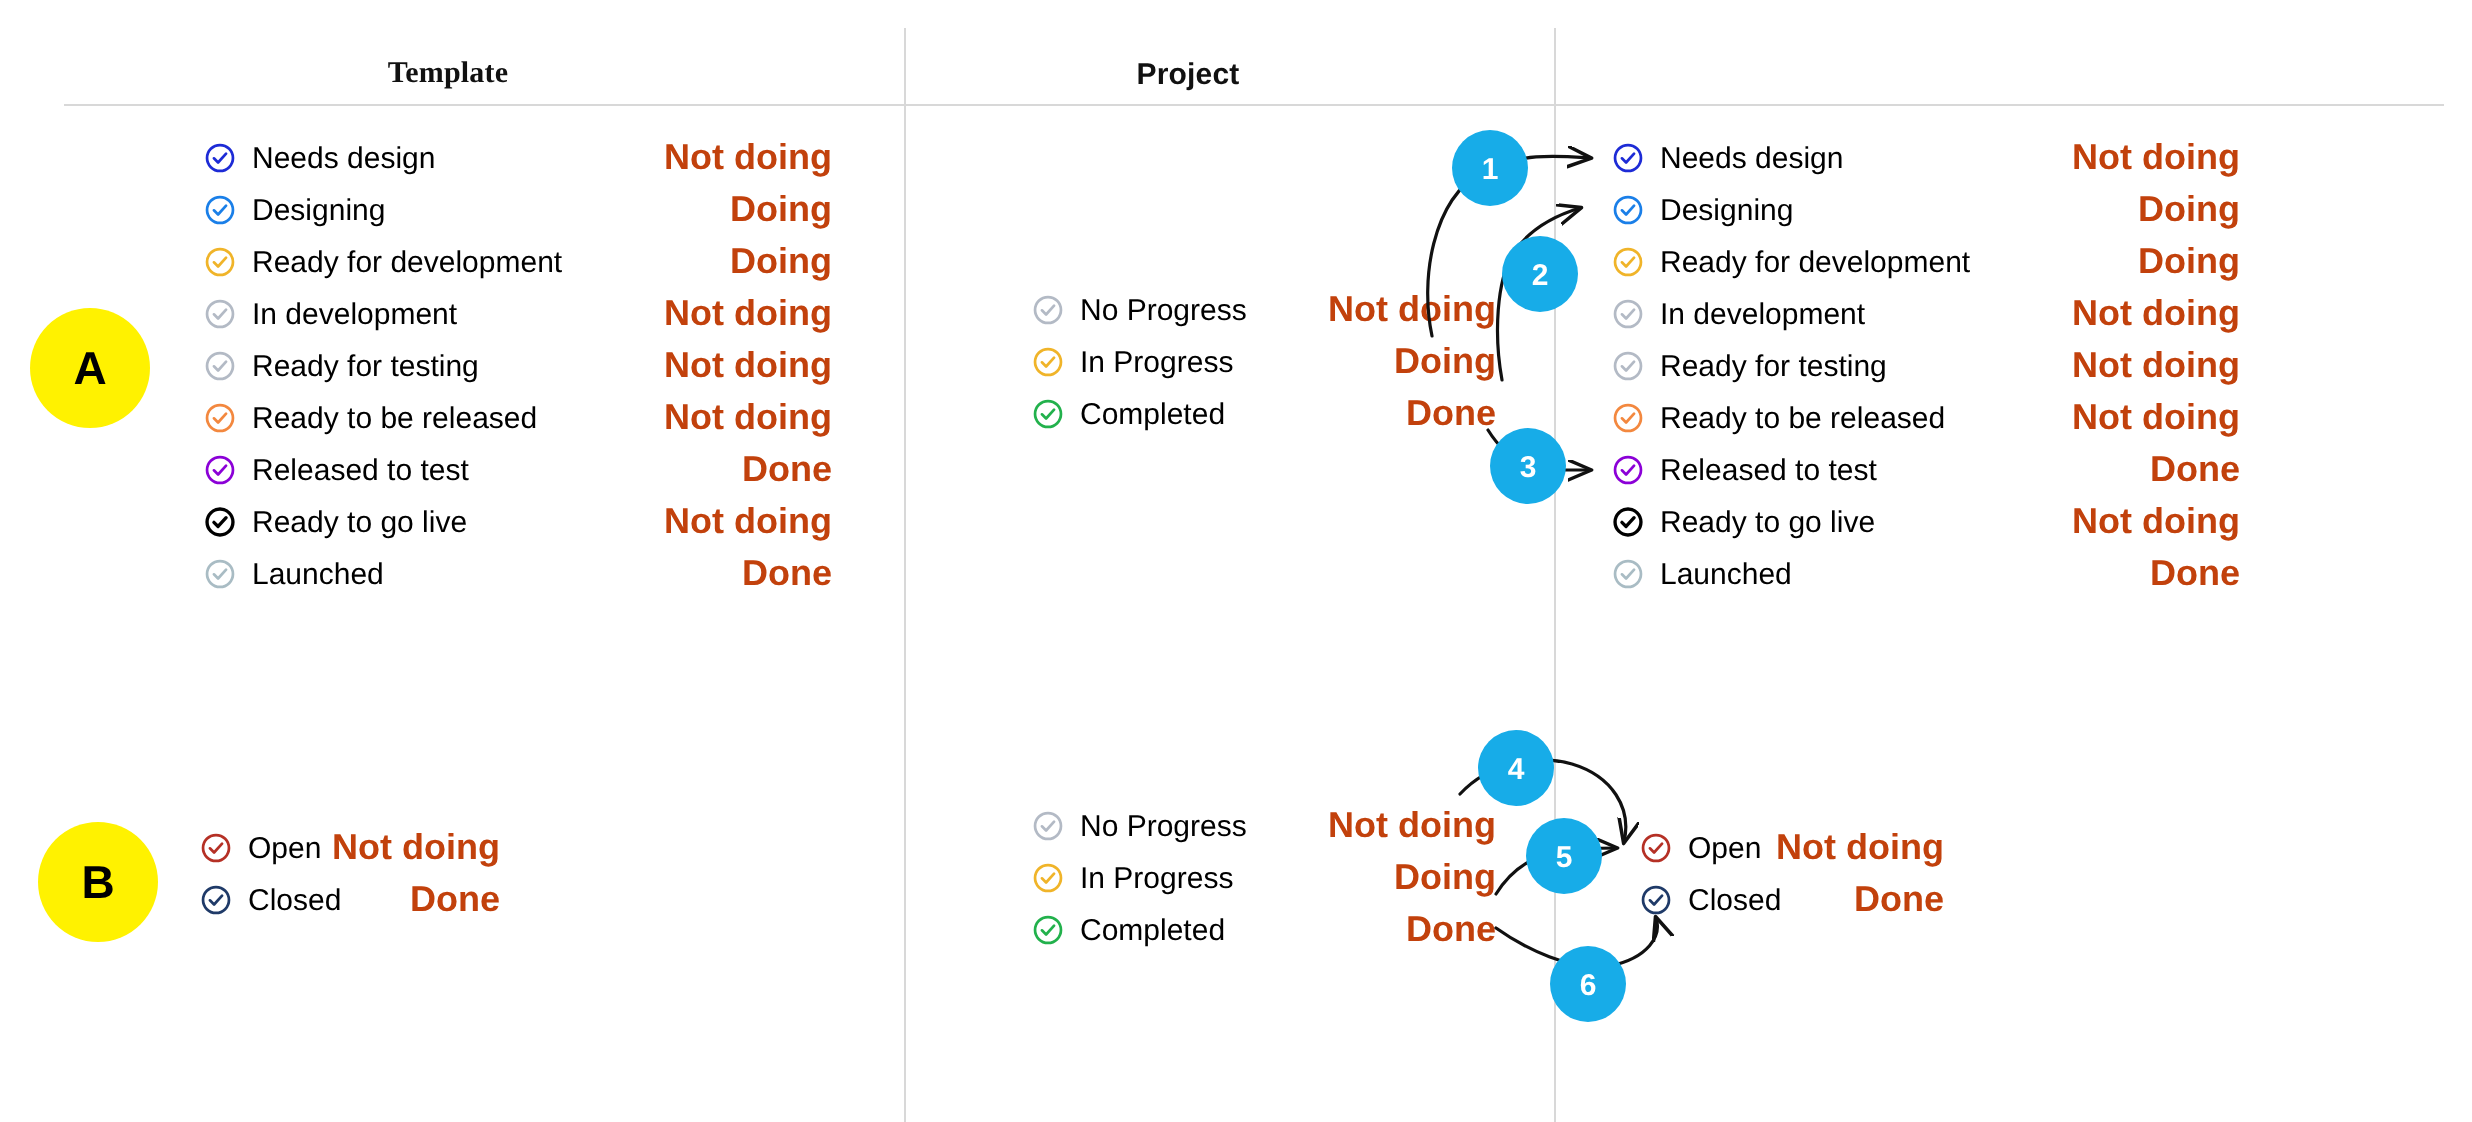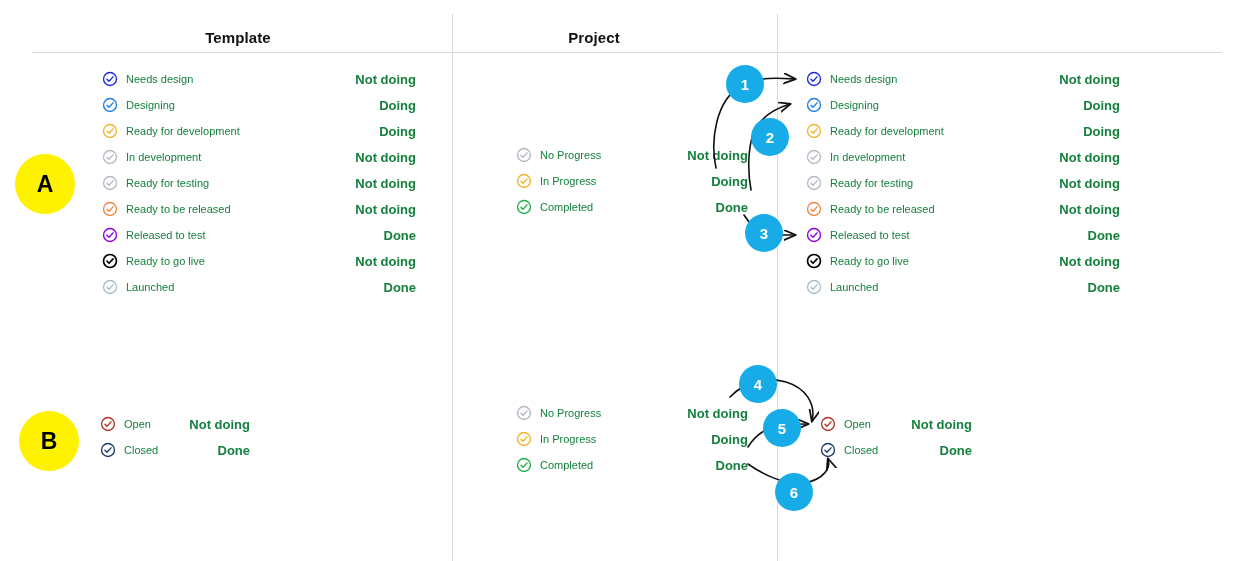--- a/index.html
+++ b/index.html
@@ -23,21 +23,21 @@
   }
   .vrule.v1{left:452px;height:547px;}
   .vrule.v2{left:777px;height:547px;}
 
   
   .col-head{
     position:absolute;top:29px;
     font-size:15px;font-weight:bold;color:#111;
     text-align:center;letter-spacing:.1px;
   }
-  .col-head.h1{left:46px;width:384px;}
+  .col-head.h1{left:32px;width:384px;font-family:Liberation Serif, serif;}
   .col-head.h2{left:460px;width:268px;}
   .col-head.h3{left:790px;width:400px;}
 
   
   .badge{
     position:absolute;width:60px;height:60px;border-radius:50%;
     background:#FFF200;
     display:flex;align-items:center;justify-content:center;
     font-size:23px;font-weight:bold;color:#000;
   }
@@ -47,25 +47,25 @@
   
   .list{position:absolute;}
   .row{
     position:relative;height:26px;display:flex;align-items:center;
   }
   .ic{
     width:16px;height:16px;flex:0 0 16px;margin-right:0px;
     display:block;
   }
   .row .label{
-    font-size:11px;color:#15803d;margin-left:8px;white-space:nowrap;
+    font-size:15px;color:#000000;margin-left:8px;white-space:nowrap;
   }
   .row .status{
     position:absolute;right:0;top:50%;transform:translateY(-50%);
-    font-size:13px;font-weight:bold;color:#15803d;white-space:nowrap;
+    font-size:18px;font-weight:bold;color:#c2410c;white-space:nowrap;
   }
 
   
   #list-template{left:102px;top:66px;width:314px;}
   #list-project-a{left:516px;top:142px;width:232px;}
   #list-after-a{left:806px;top:66px;width:314px;}
   #list-template-b{left:100px;top:411px;width:150px;}
 
   #list-project-b2{left:516px;top:400px;width:232px;}
   #list-after-b{left:820px;top:411px;width:152px;}

